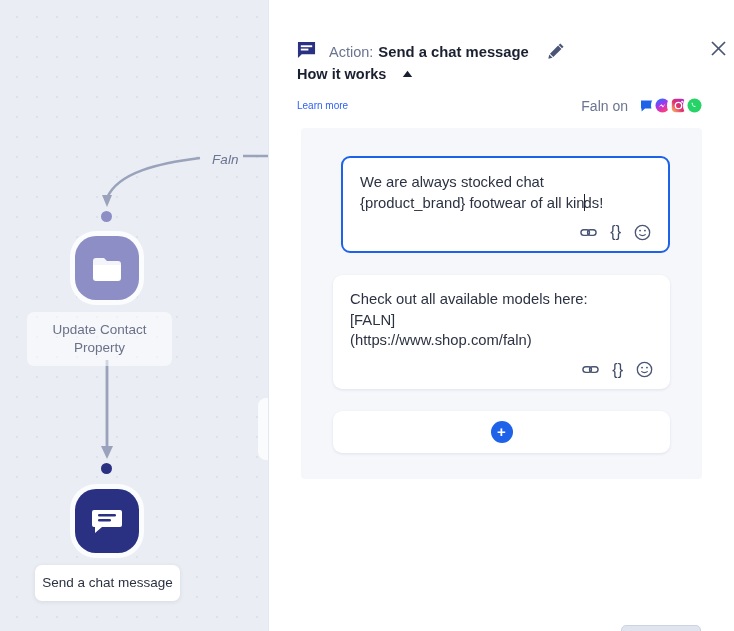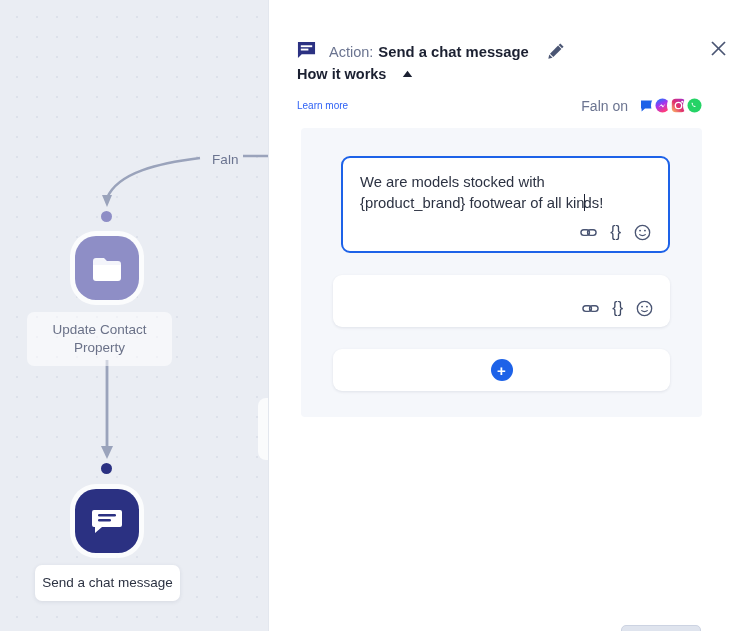--- a/index.html
+++ b/index.html
@@ -25,21 +25,21 @@
 
   .edge-label {
     position: absolute;
     font-size: 13.5px;
     color: #6b7490;
     background: #eaedf3;
     padding: 0 4px;
     letter-spacing: .1px;
     white-space: nowrap;
   }
-  #edge-label-faln { left: 208px; top: 152px; }
+  #edge-label-faln { left: 208px; top: 152px; font-style: italic; }
 
   .node-dot {
     position: absolute;
     width: 11px; height: 11px; border-radius: 50%;
   }
   #dot-upper { left: 101px; top: 211px; background: #8e8ec6; }
   #dot-lower { left: 101px; top: 463px; background: #2b3182; }
 
   .node-icon {
     position: absolute;
@@ -346,41 +346,44 @@
             <path d="M5 4.6 c-.6 .6 -.4 1.9 .7 3.1 c1.1 1.2 2.4 1.5 3 1 l-.8 -1 l-1 .3 l-1.3 -1.5 l.4 -.9 z" fill="#ffffff"></path>
           </svg>
         </div>
       </div>
     </div>
 
 
     <div id="setup-panel">
 
       <div class="msg-box" id="msg-box-1">
-        <div class="msg-text" id="msg-text-1"><span>We are models stocked with {product_brand} footwear of all kin</span><span id="caret-bar"></span><span>ds!</span></div>
+        <div class="msg-text" id="msg-text-1"><span>We are always stocked chat {product_brand} footwear of all kin</span><span id="caret-bar"></span><span>ds!</span></div>
         <div class="msg-tools">
           <button class="tool-btn">
             <svg width="17" height="17" viewBox="0 0 18 18">
               <rect x="1" y="6" width="9" height="6" rx="3" fill="none" stroke="#4a5573" stroke-width="1.5"></rect>
               <rect x="8" y="6" width="9" height="6" rx="3" fill="none" stroke="#4a5573" stroke-width="1.5"></rect>
             </svg>
           </button>
           <button class="tool-btn tool-braces">{}</button>
           <button class="tool-btn">
             <svg width="17" height="17" viewBox="0 0 18 18">
               <circle cx="9" cy="9" r="7.6" fill="none" stroke="#4a5573" stroke-width="1.4"></circle>
               <circle cx="6.4" cy="7" r="1" fill="#4a5573"></circle>
               <circle cx="11.6" cy="7" r="1" fill="#4a5573"></circle>
               <path d="M5.6 11 q3.4 2.8 6.8 0" fill="none" stroke="#4a5573" stroke-width="1.3"></path>
             </svg>
           </button>
         </div>
       </div>
 
       <div class="msg-box" id="msg-box-2">
+        <div class="msg-text">Check out all available models here:
+[FALN]
+(https://www.shop.com/faln)</div>
         <div class="msg-tools">
           <button class="tool-btn">
             <svg width="17" height="17" viewBox="0 0 18 18">
               <rect x="1" y="6" width="9" height="6" rx="3" fill="none" stroke="#4a5573" stroke-width="1.5"></rect>
               <rect x="8" y="6" width="9" height="6" rx="3" fill="none" stroke="#4a5573" stroke-width="1.5"></rect>
             </svg>
           </button>
           <button class="tool-btn tool-braces">{}</button>
           <button class="tool-btn">
             <svg width="17" height="17" viewBox="0 0 18 18">

